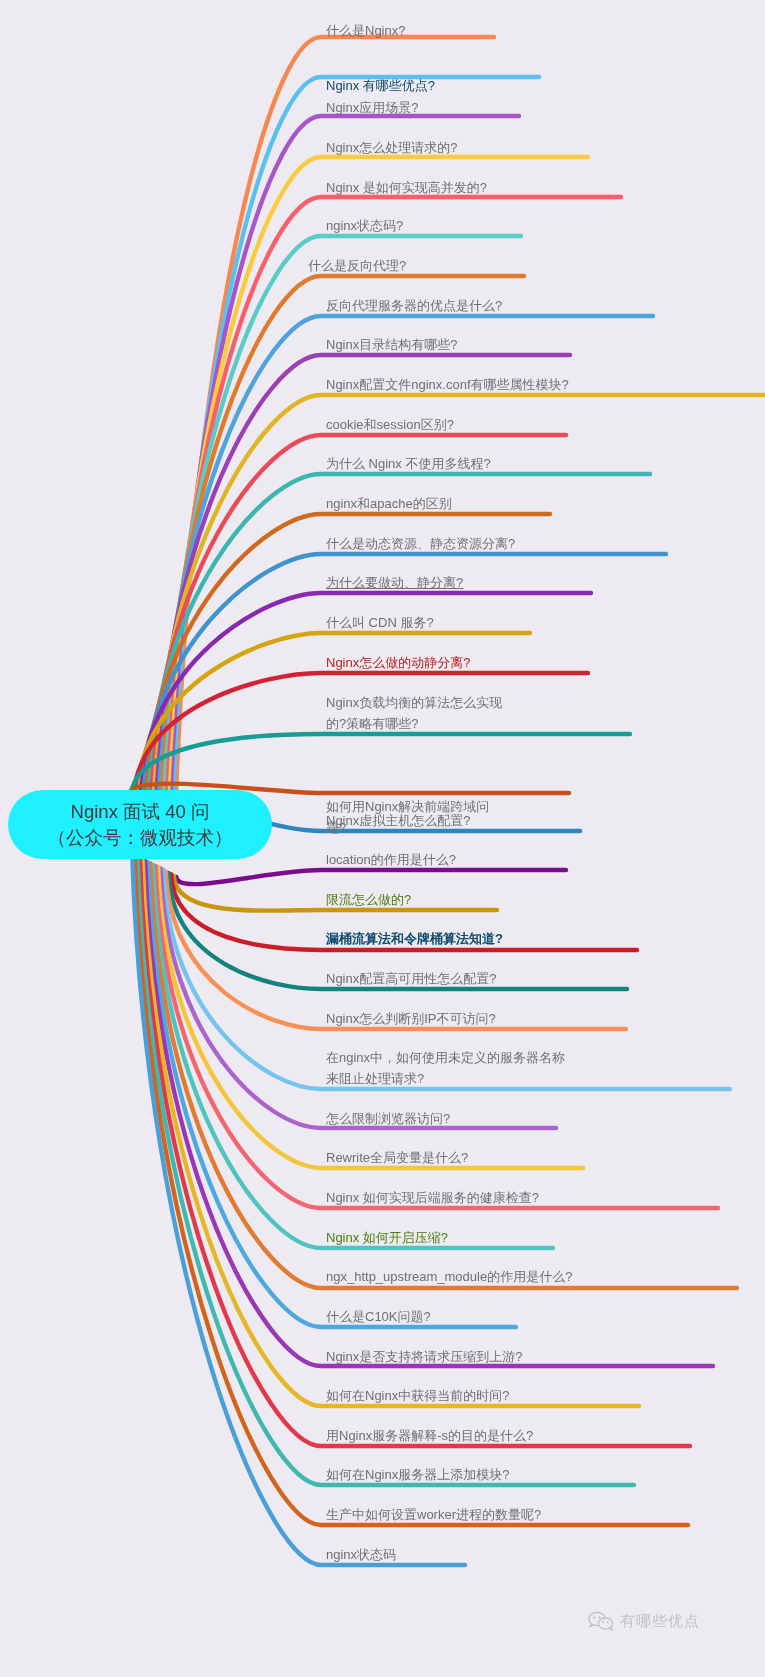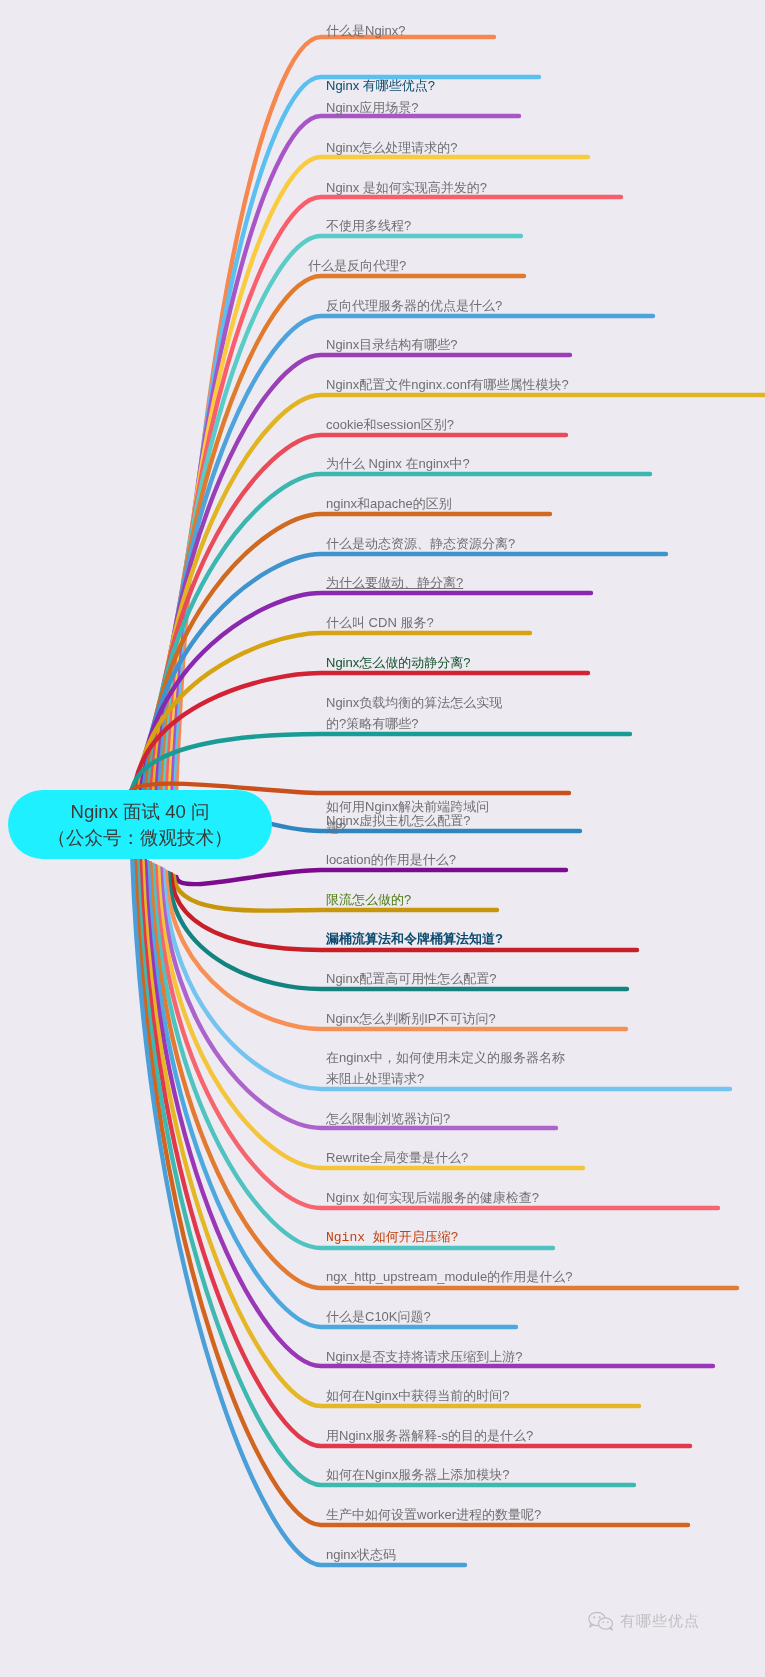--- a/index.html
+++ b/index.html
@@ -116,48 +116,48 @@
         <path d="M 132.128 854.3075 C 146.708 1277.1275, 266 1565, 321 1565 L 465 1565" fill="none" stroke="#4a9fd8" stroke-width="4.4" stroke-linecap="round" stroke-linejoin="round"></path>
       </g>
   </svg>
 
   <div id="labels-layer">
       <div class="node-label" style="left: 326px; top: 20px; color: rgb(111, 111, 114);">什么是Nginx?</div>
       <div class="node-label" style="left: 326px; top: 58px; color: #0c4a6e; margin-top: 17px;">Nginx 有哪些优点?</div>
       <div class="node-label" style="left: 326px; top: 97px; color: rgb(111, 111, 114);">Nginx应用场景?</div>
       <div class="node-label" style="left: 326px; top: 137px; color: rgb(111, 111, 114);">Nginx怎么处理请求的?</div>
       <div class="node-label" style="left: 326px; top: 177px; color: rgb(111, 111, 114);">Nginx 是如何实现高并发的?</div>
-      <div class="node-label" style="left: 326px; top: 215px; color: rgb(111, 111, 114);">不使用多线程?</div>
+      <div class="node-label" style="left: 326px; top: 215px; color: rgb(111, 111, 114);">nginx状态码?</div>
       <div class="node-label" style="left: 308px; top: 255px; color: rgb(111, 111, 114);">什么是反向代理?</div>
       <div class="node-label" style="left: 326px; top: 295px; color: rgb(111, 111, 114);">反向代理服务器的优点是什么?</div>
       <div class="node-label" style="left: 326px; top: 334px; color: rgb(111, 111, 114);">Nginx目录结构有哪些?</div>
       <div class="node-label" style="left: 326px; top: 374px; color: rgb(111, 111, 114);">Nginx配置文件nginx.conf有哪些属性模块?</div>
       <div class="node-label" style="left: 326px; top: 414px; color: rgb(111, 111, 114);">cookie和session区别?</div>
-      <div class="node-label" style="left: 326px; top: 453px; color: rgb(111, 111, 114);">为什么 Nginx 在nginx中?</div>
+      <div class="node-label" style="left: 326px; top: 453px; color: rgb(111, 111, 114);">为什么 Nginx 不使用多线程?</div>
       <div class="node-label" style="left: 326px; top: 493px; color: rgb(111, 111, 114);">nginx和apache的区别</div>
       <div class="node-label" style="left: 326px; top: 533px; color: rgb(111, 111, 114);">什么是动态资源、静态资源分离?</div>
       <div class="node-label" style="left: 326px; top: 572px; color: rgb(111, 111, 114); text-decoration: underline;">为什么要做动、静分离?</div>
       <div class="node-label" style="left: 326px; top: 612px; color: rgb(111, 111, 114);">什么叫 CDN 服务?</div>
-      <div class="node-label" style="left: 326px; top: 652px; color: #14532d;">Nginx怎么做的动静分离?</div>
+      <div class="node-label" style="left: 326px; top: 652px; color: #b91c1c;">Nginx怎么做的动静分离?</div>
       <div class="node-label" style="left: 326px; top: 692px; color: rgb(111, 111, 114);">Nginx负载均衡的算法怎么实现
 的?策略有哪些?</div>
       <div class="node-label" style="left: 326px; top: 752px; color: rgb(111, 111, 114); margin-top: 44px;">如何用Nginx解决前端跨域问
 题?</div>
       <div class="node-label" style="left: 326px; top: 810px; color: rgb(111, 111, 114);">Nginx虚拟主机怎么配置?</div>
       <div class="node-label" style="left: 326px; top: 849px; color: rgb(111, 111, 114);">location的作用是什么?</div>
       <div class="node-label" style="left: 326px; top: 889px; color: #4d7c0f;">限流怎么做的?</div>
       <div class="node-label" style="left: 326px; top: 928px; color: #0c4a6e; font-weight: bold;">漏桶流算法和令牌桶算法知道?</div>
       <div class="node-label" style="left: 326px; top: 968px; color: rgb(111, 111, 114);">Nginx配置高可用性怎么配置?</div>
       <div class="node-label" style="left: 326px; top: 1008px; color: rgb(111, 111, 114);">Nginx怎么判断别IP不可访问?</div>
       <div class="node-label" style="left: 326px; top: 1047px; color: rgb(111, 111, 114);">在nginx中，如何使用未定义的服务器名称
 来阻止处理请求?</div>
       <div class="node-label" style="left: 326px; top: 1108px; color: rgb(111, 111, 114);">怎么限制浏览器访问?</div>
       <div class="node-label" style="left: 326px; top: 1147px; color: rgb(111, 111, 114);">Rewrite全局变量是什么?</div>
       <div class="node-label" style="left: 326px; top: 1187px; color: rgb(111, 111, 114);">Nginx 如何实现后端服务的健康检查?</div>
-      <div class="node-label" style="left: 326px; top: 1227px; color: #c2410c; font-family: Liberation Mono, monospace;">Nginx 如何开启压缩?</div>
+      <div class="node-label" style="left: 326px; top: 1227px; color: #4d7c0f;">Nginx 如何开启压缩?</div>
       <div class="node-label" style="left: 326px; top: 1266px; color: rgb(111, 111, 114);">ngx_http_upstream_module的作用是什么?</div>
       <div class="node-label" style="left: 326px; top: 1306px; color: rgb(111, 111, 114);">什么是C10K问题?</div>
       <div class="node-label" style="left: 326px; top: 1346px; color: rgb(111, 111, 114);">Nginx是否支持将请求压缩到上游?</div>
       <div class="node-label" style="left: 326px; top: 1385px; color: rgb(111, 111, 114);">如何在Nginx中获得当前的时间?</div>
       <div class="node-label" style="left: 326px; top: 1425px; color: rgb(111, 111, 114);">用Nginx服务器解释-s的目的是什么?</div>
       <div class="node-label" style="left: 326px; top: 1464px; color: rgb(111, 111, 114);">如何在Nginx服务器上添加模块?</div>
       <div class="node-label" style="left: 326px; top: 1504px; color: rgb(111, 111, 114);">生产中如何设置worker进程的数量呢?</div>
       <div class="node-label" style="left: 326px; top: 1544px; color: rgb(111, 111, 114);">nginx状态码</div>
     </div>
 

